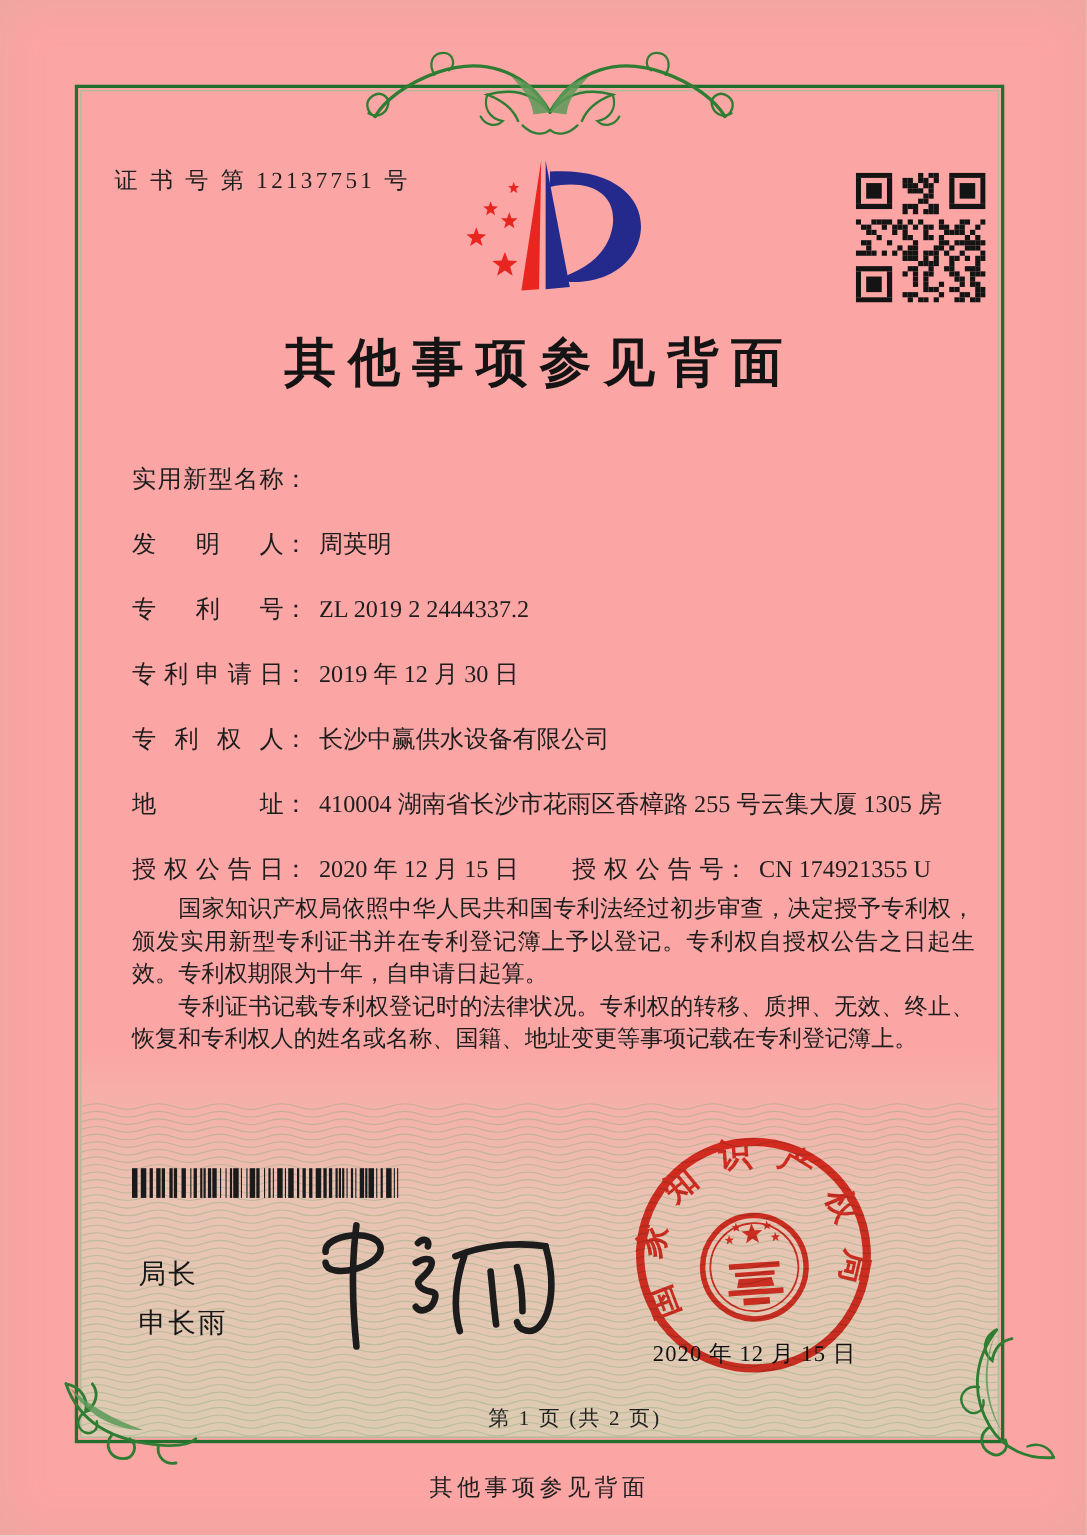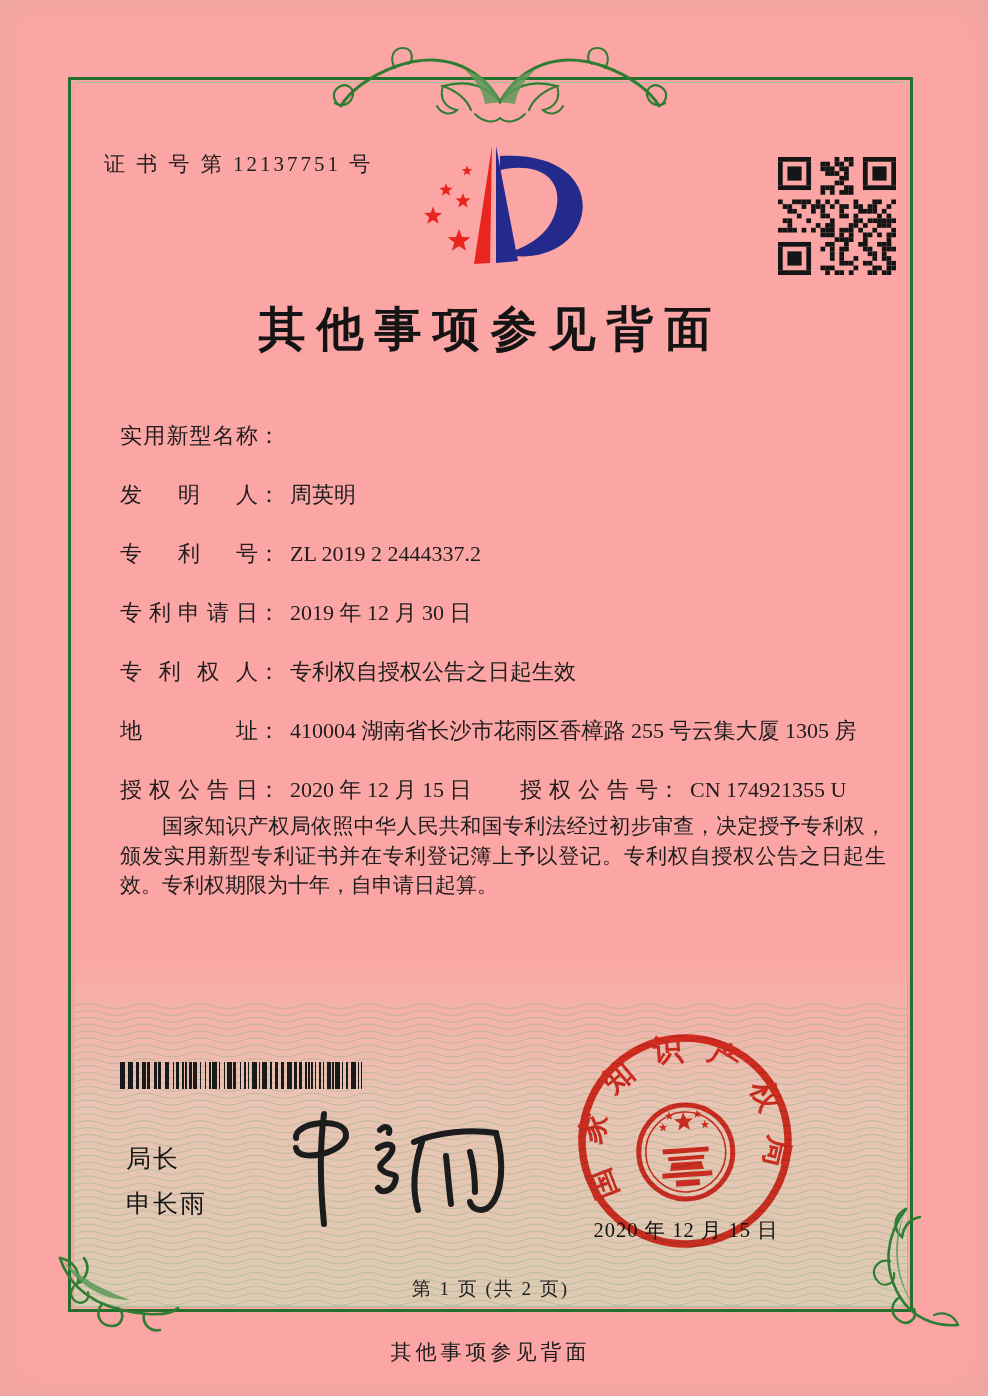--- a/index.html
+++ b/index.html
@@ -28,21 +28,21 @@
   .grp2{display:flex;align-items:center;}
   .body-text{left:120px;top:812px;width:766px;font-size:21px;line-height:29.5px;
              text-align:justify;color:#1d1d1d;}
   .body-text p{margin:0;text-indent:2em;}
   #barcode{left:120px;top:1062px;width:254px;height:27px;display:flex;align-items:stretch;}
   #barcode div{background:#1a1a1a;}
   .issuer{left:126px;top:1136px;font-size:25px;line-height:45px;color:#161616;letter-spacing:2px;}
   #signature{left:262px;top:1104px;width:250px;height:130px;}
   #seal{left:574px;top:1030px;width:222px;height:222px;mix-blend-mode:multiply;opacity:.93;transform:rotate(-4deg);}
   .seal-date{left:586px;top:1216px;width:200px;text-align:center;font-size:20.5px;color:#101010;letter-spacing:1px;}
-  .page-info{left:68px;top:1276px;width:845px;text-align:center;font-size:19px;letter-spacing:2px;color:#222;}
+  .page-info{left:68px;top:1276px;width:845px;text-align:center;font-size:19px;letter-spacing:2px;color:#222;padding-left:32px;}
   .back-note{left:68px;top:1338px;width:845px;text-align:center;font-size:21px;letter-spacing:4px;color:#1d1d1d;}
   .fl{pointer-events:none;}
 </style>
 </head>
 <body>
 
 <div id="page">
 
   <div class="abs tint"></div>
   <svg id="waves" class="abs">
@@ -370,21 +370,21 @@
       <span>ZL 2019 2 2444337.2</span>
     </div>
     <div class="row">
       <span class="flabel">专利申请日</span>
         <span class="colon">：</span>
       <span>2019 年 12 月 30 日</span>
     </div>
     <div class="row">
       <span class="flabel">专利权人</span>
         <span class="colon">：</span>
-      <span>专利权自授权公告之日起生效</span>
+      <span>长沙中赢供水设备有限公司</span>
     </div>
     <div class="row">
       <span class="flabel">地址</span>
         <span class="colon">：</span>
       <span>410004 湖南省长沙市花雨区香樟路 255 号云集大厦 1305 房</span>
     </div>
     <div class="row">
       <span class="grp1">
         <span class="flabel">授权公告日</span>
           <span class="colon">：</span>
@@ -393,20 +393,21 @@
       <span class="grp2">
         <span class="flabel">授权公告号</span>
           <span class="colon">：</span>
         <span>CN 174921355 U</span>
       </span>
     </div>
   </div>
 
   <div class="abs body-text">
     <p>国家知识产权局依照中华人民共和国专利法经过初步审查，决定授予专利权，颁发实用新型专利证书并在专利登记簿上予以登记。专利权自授权公告之日起生效。专利权期限为十年，自申请日起算。</p>
+    <p>专利证书记载专利权登记时的法律状况。专利权的转移、质押、无效、终止、恢复和专利权人的姓名或名称、国籍、地址变更等事项记载在专利登记簿上。</p>
   </div>
 
   <div id="barcode" class="abs">
       <div style="width: 4.8px; margin-right: 3.2px;"></div>
       <div style="width: 4.8px; margin-right: 3.2px;"></div>
       <div style="width: 3.2px; margin-right: 3.2px;"></div>
       <div style="width: 3.2px; margin-right: 1.6px;"></div>
       <div style="width: 3.2px; margin-right: 3.2px;"></div>
       <div style="width: 3.2px; margin-right: 1.6px;"></div>
       <div style="width: 3.2px; margin-right: 3.2px;"></div>

